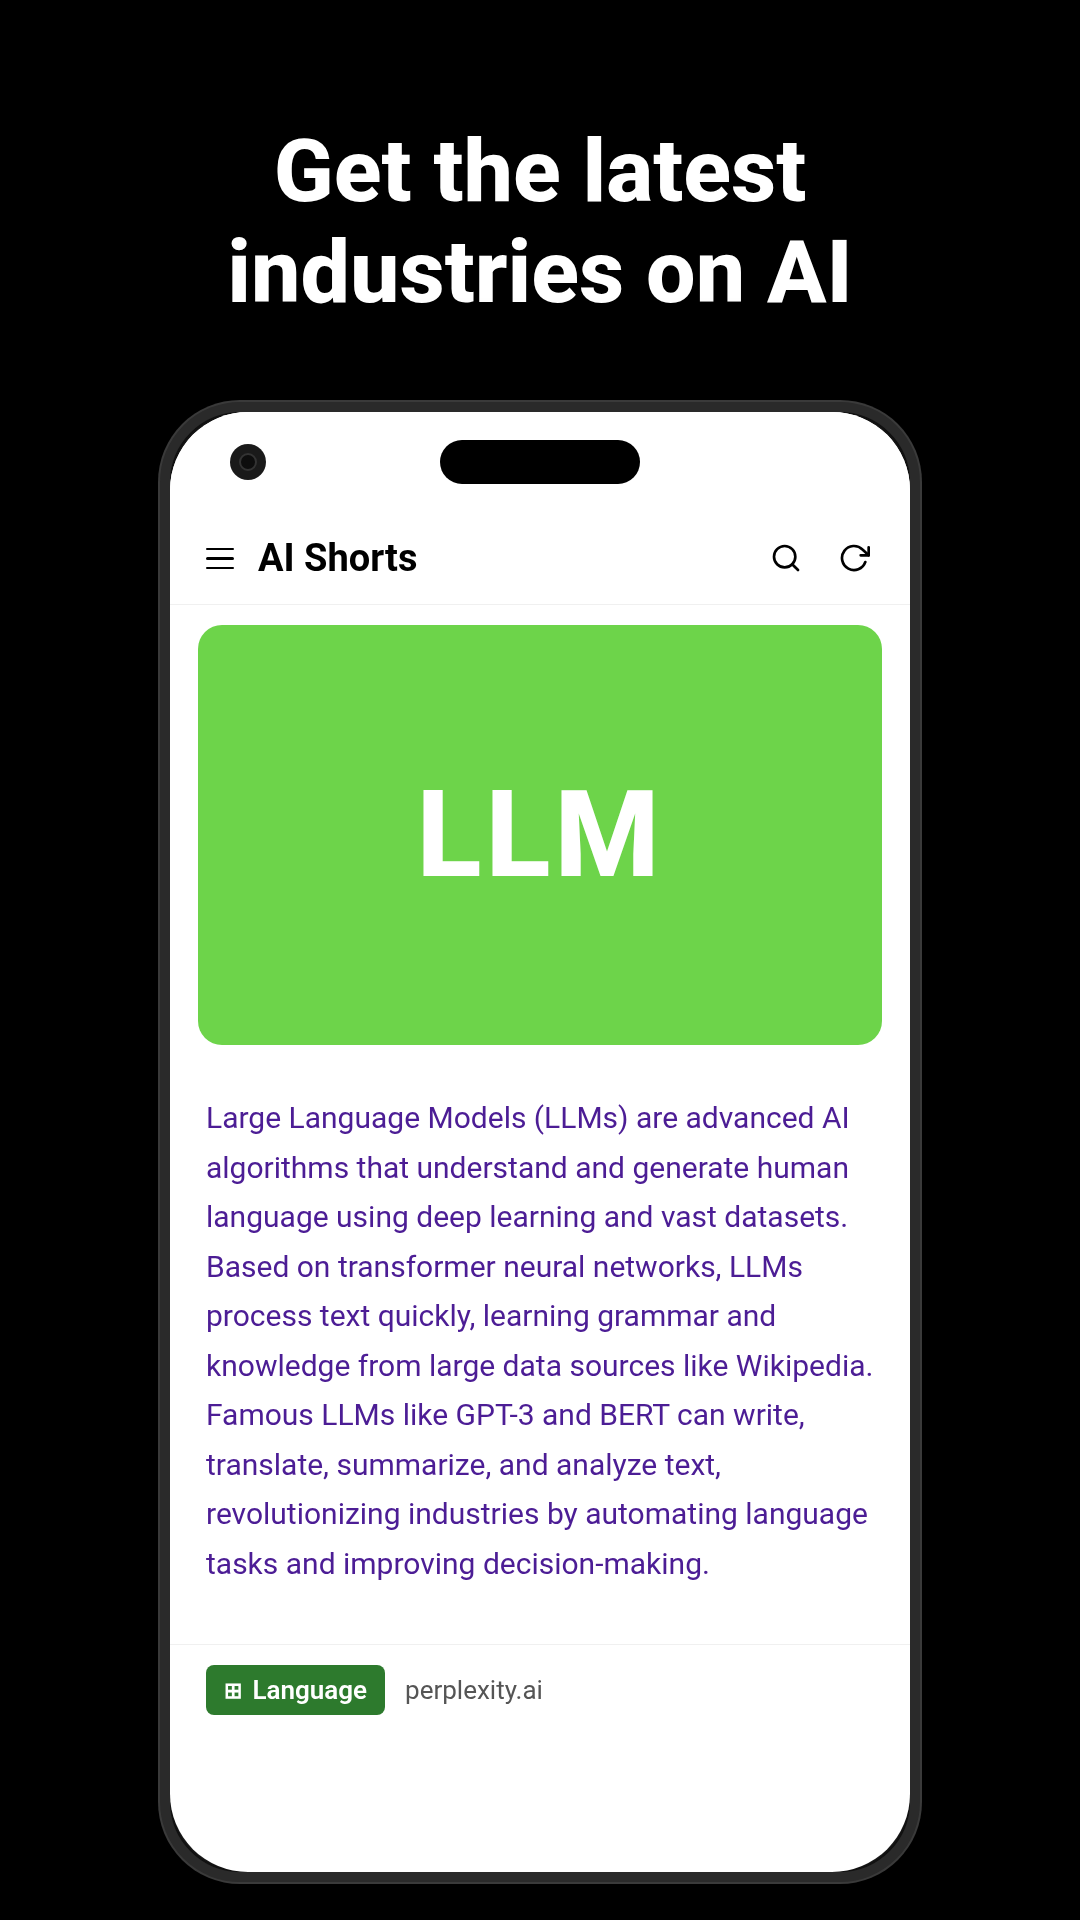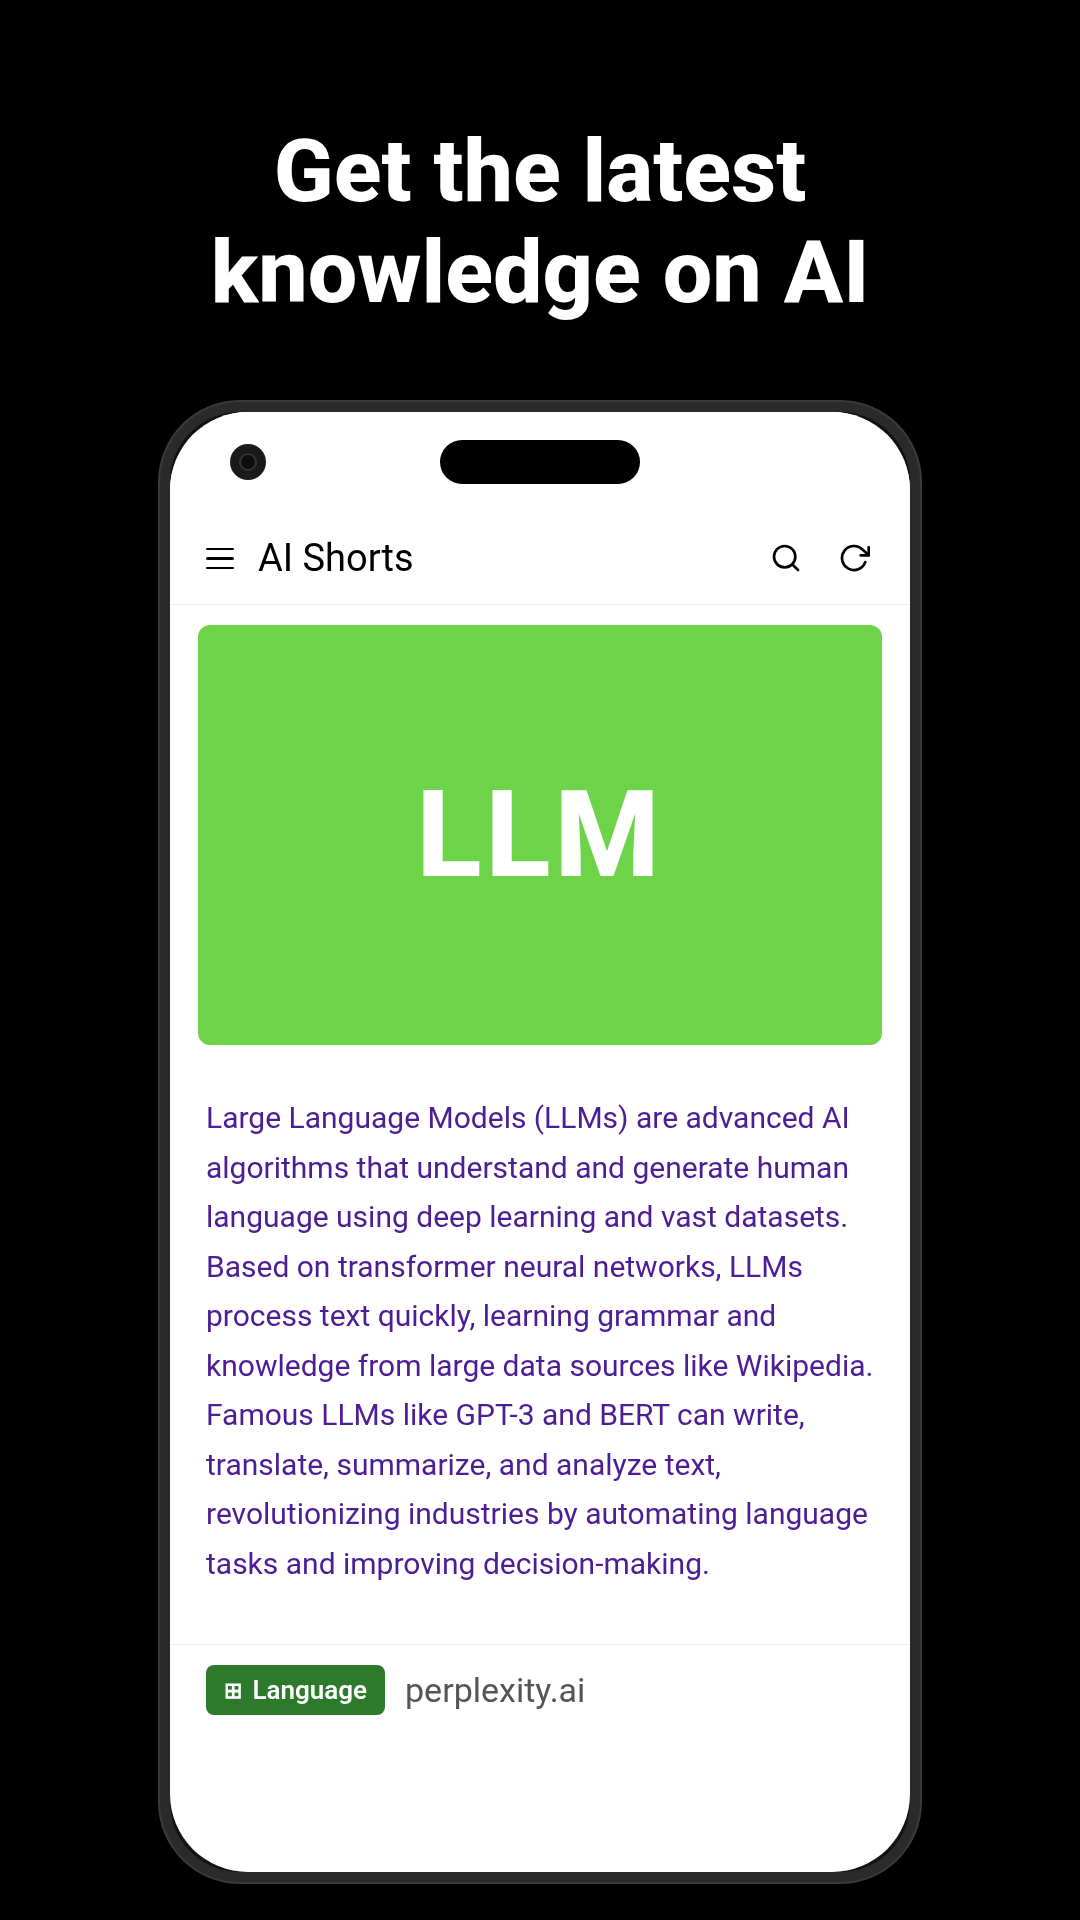--- a/index.html
+++ b/index.html
@@ -151,21 +151,21 @@
     .hamburger-icon span {
       display: block;
       width: 28px;
       height: 2.5px;
       background: #000;
       border-radius: 2px;
     }
 
     .app-title {
       font-size: 38px;
-      font-weight: 400;
+      font-weight: 700;
       color: #000000;
     }
 
     .header-right {
       display: flex;
       align-items: center;
       gap: 28px;
     }
 
     .icon-btn {
@@ -179,21 +179,21 @@
 
     .icon-btn svg {
       width: 32px;
       height: 32px;
     }
 
     
     .llm-card {
       margin: 20px 28px;
       background: #6dd44a;
-      border-radius: 12px;
+      border-radius: 24px;
       height: 420px;
       display: flex;
       align-items: center;
       justify-content: center;
     }
 
     .llm-text {
       font-size: 120px;
       font-weight: 800;
       color: #ffffff;
@@ -239,28 +239,28 @@
       padding: 10px 18px;
       font-size: 26px;
       font-weight: 600;
     }
 
     .tag-icon {
       font-size: 22px;
     }
 
     .source-link {
-      font-size: 34px;
+      font-size: 26px;
       color: #555555;
     }
   </style>
 </head>
 <body>
 
-<h1 class="hero-title">Get the latest knowledge on AI</h1>
+<h1 class="hero-title">Get the latest industries on AI</h1>
 
 <div class="phone-wrapper">
   <div class="phone-frame">
     <div class="phone-screen">
 
       <div class="phone-top-bar">
         <div class="camera-area">
           <div class="camera-lens"></div>
         </div>
         <div class="dynamic-island"></div>

